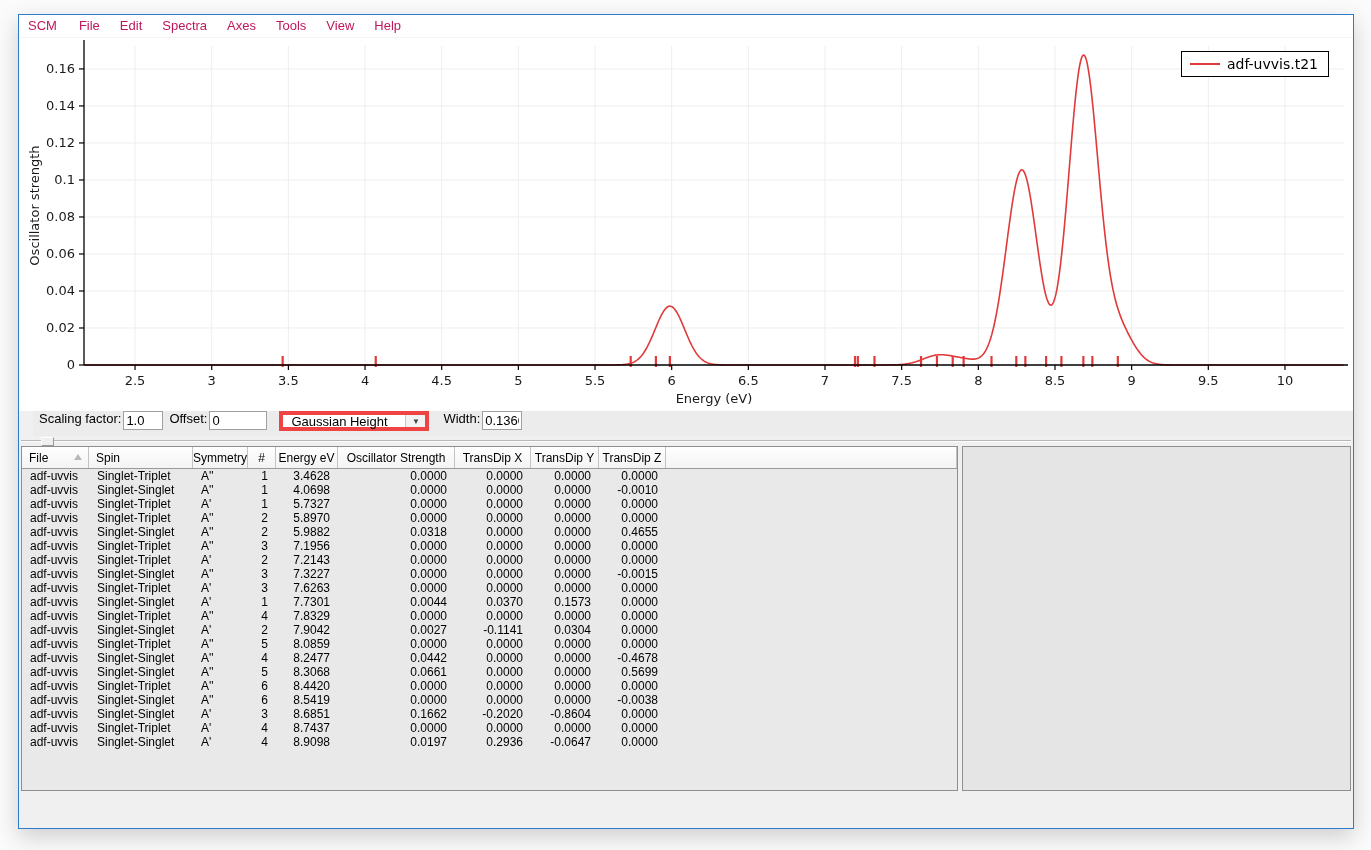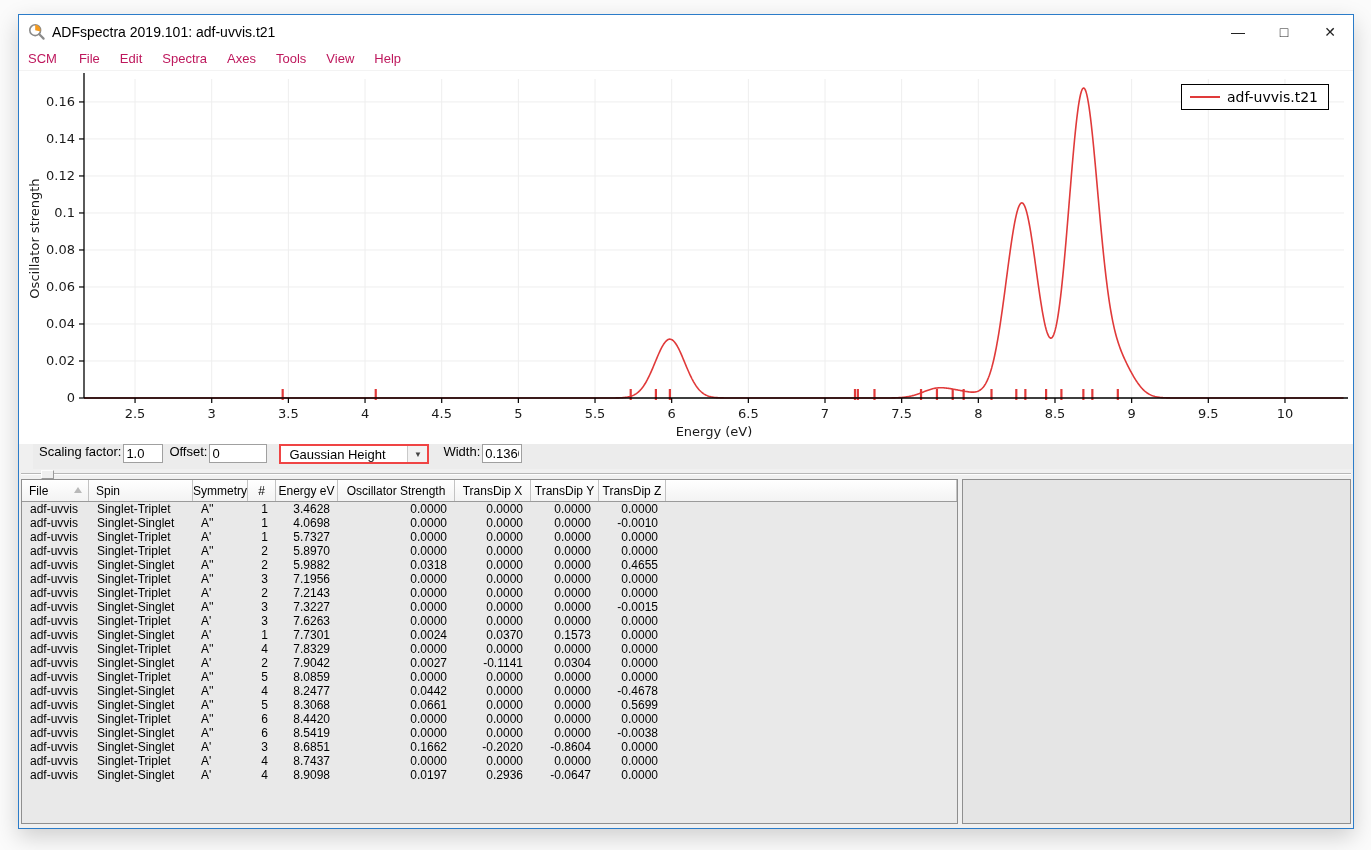--- a/index.html
+++ b/index.html
@@ -36,21 +36,21 @@
   
   .controls-row { height:25px; background:#ececec; display:flex; align-items:flex-start;
                   padding-left:6px; font-size:13px; color:#000;margin-left:14px; }
   .ctl-label { margin-right:2px; }
   .ctl-input { height:19px; border:1px solid #a0a0a0; background:#ffffff; font-size:13px;
                font-family:"Liberation Sans", sans-serif; padding:0 2px; color:#000; }
   .in-scaling { width:40px; }
   .in-offset  { width:58px; margin-right:12px; }
   .in-width   { width:40px; }
   .combobox { width:150px; height:20px; margin:0 14px 0 0; background:#ffffff;
-              border:2px solid #ef4444; display:flex; align-items:center; }
+              border:4px solid #ef4444; display:flex; align-items:center; }
   .combo-text { flex:1; padding-left:8px; font-size:13px; color:#000; }
   .combo-arrow { width:20px; height:100%; border-left:1px solid #c9c9c9; background:#f2f2f2;
                  display:flex; align-items:center; justify-content:center;
                  font-size:8px; color:#444; }
   .spacer-off { width:6px; }
 
   
   .sash-row { position:relative; height:10px; background:#f0f0f0; }
   .sash-line { position:absolute; left:2px; right:2px; top:4px; height:2px;
                border-top:1px solid #b7b7b7; border-bottom:1px solid #fdfdfd; }
@@ -83,33 +83,20 @@
   .c4{width:62px;text-align:right;} .c5{width:117px;} .c6{width:76px;} .c7{width:68px;}
   .c8{width:67px;} .c9{flex:1;}
   .th.c3,.th.c4,.th.c5,.th.c6,.th.c7,.th.c8 { padding:0 2px; }
 </style>
 </head>
 <body>
 
 <div class="page">
   <div class="window">
 
-    <div class="titlebar">
-      <svg class="app-icon" viewBox="0 0 18 18">
-        <circle cx="7.2" cy="7.2" r="5.4" fill="#ffffff" stroke="#8a8a8a" stroke-width="1.6"></circle>
-        <path d="M7.2 7.2 L7.2 1.8 A5.4 5.4 0 0 1 12.4 8.6 Z" fill="#f39a1f"></path>
-        <line x1="11.3" y1="11.3" x2="15.6" y2="15.6" stroke="#8a8a8a" stroke-width="2.2" stroke-linecap="round"></line>
-      </svg>
-      <span class="title-text">ADFspectra 2019.101: adf-uvvis.t21</span>
-      <div class="caption-buttons">
-        <div class="cap-btn">—</div>
-        <div class="cap-btn">□</div>
-        <div class="cap-btn">✕</div>
-      </div>
-    </div>
 
     <div class="menubar" id="menubar">
         <div class="menu-item">SCM</div>
         <div class="menu-item">File</div>
         <div class="menu-item">Edit</div>
         <div class="menu-item">Spectra</div>
         <div class="menu-item">Axes</div>
         <div class="menu-item">Tools</div>
         <div class="menu-item">View</div>
         <div class="menu-item">Help</div>
@@ -356,21 +343,21 @@
               <div class="td c6 ar">0.0000</div>
               <div class="td c7 ar">0.0000</div>
               <div class="td c8 ar">0.0000</div>
             </div>
             <div class="tr">
               <div class="td c0 al">adf-uvvis</div>
               <div class="td c1 al">Singlet-Singlet</div>
               <div class="td c2 al">A'</div>
               <div class="td c3 ar">1</div>
               <div class="td c4 ar">7.7301</div>
-              <div class="td c5 ar">0.0024</div>
+              <div class="td c5 ar">0.0044</div>
               <div class="td c6 ar">0.0370</div>
               <div class="td c7 ar">0.1573</div>
               <div class="td c8 ar">0.0000</div>
             </div>
             <div class="tr">
               <div class="td c0 al">adf-uvvis</div>
               <div class="td c1 al">Singlet-Triplet</div>
               <div class="td c2 al">A''</div>
               <div class="td c3 ar">4</div>
               <div class="td c4 ar">7.8329</div>

